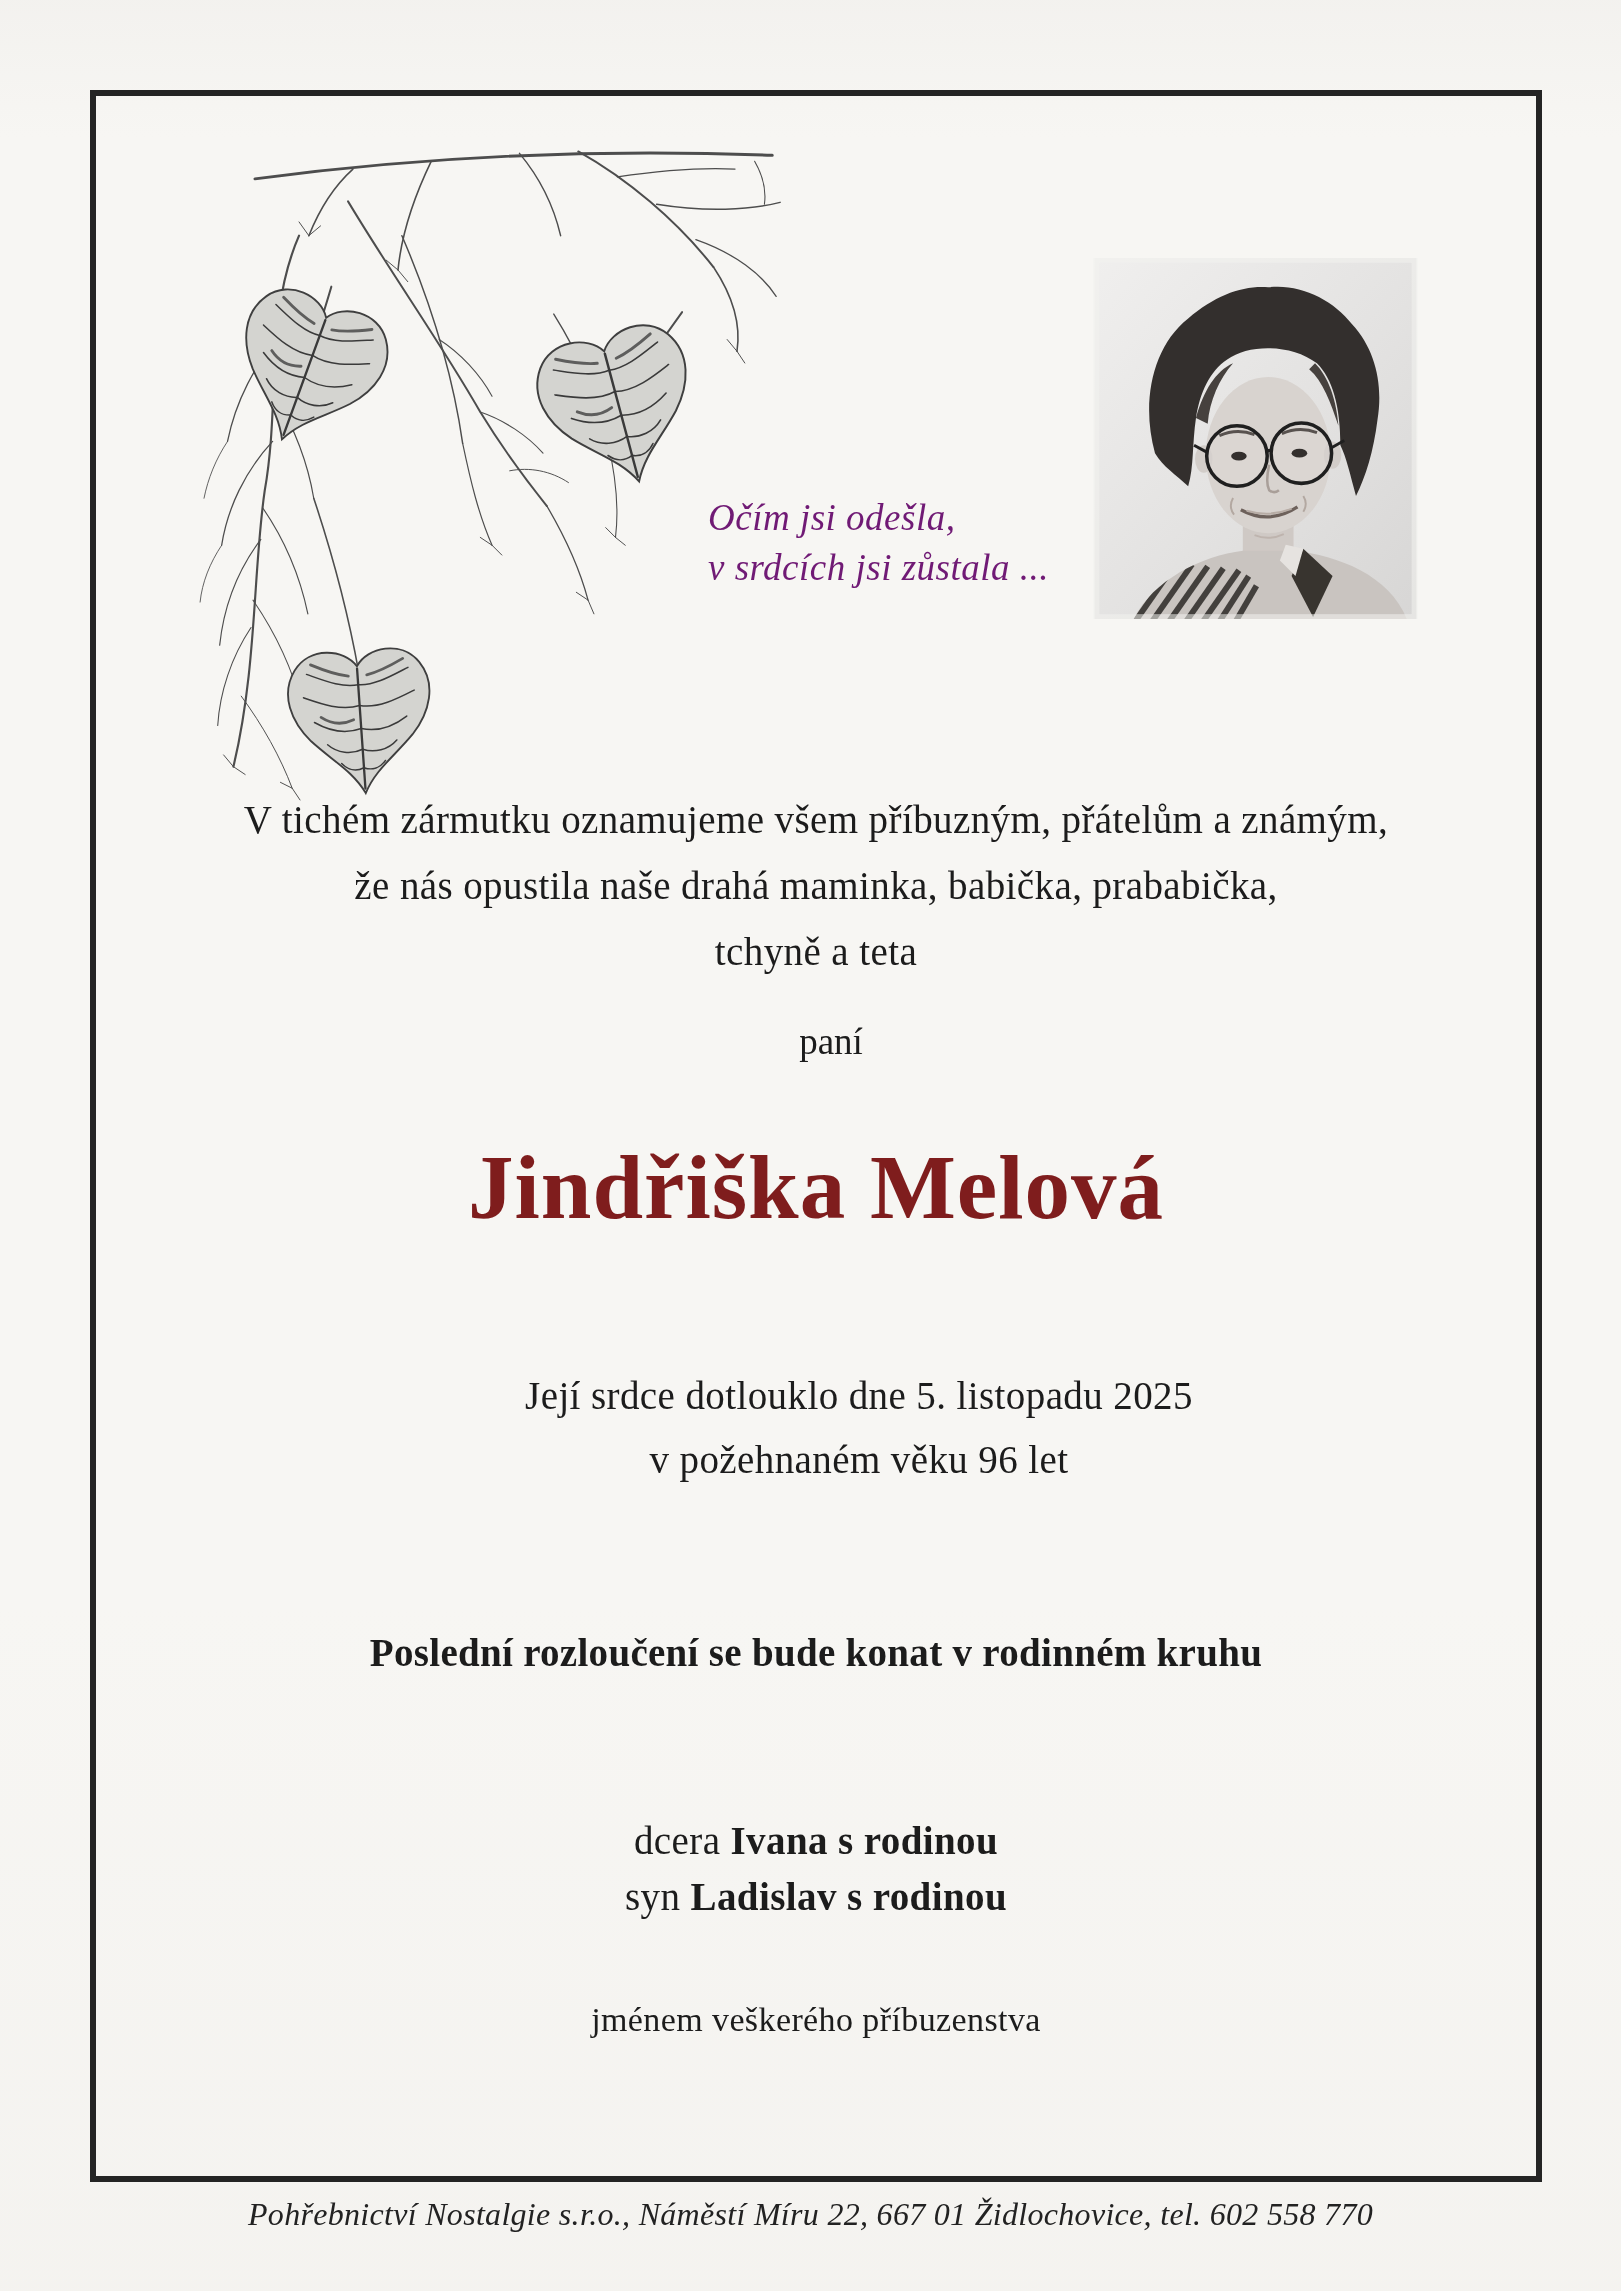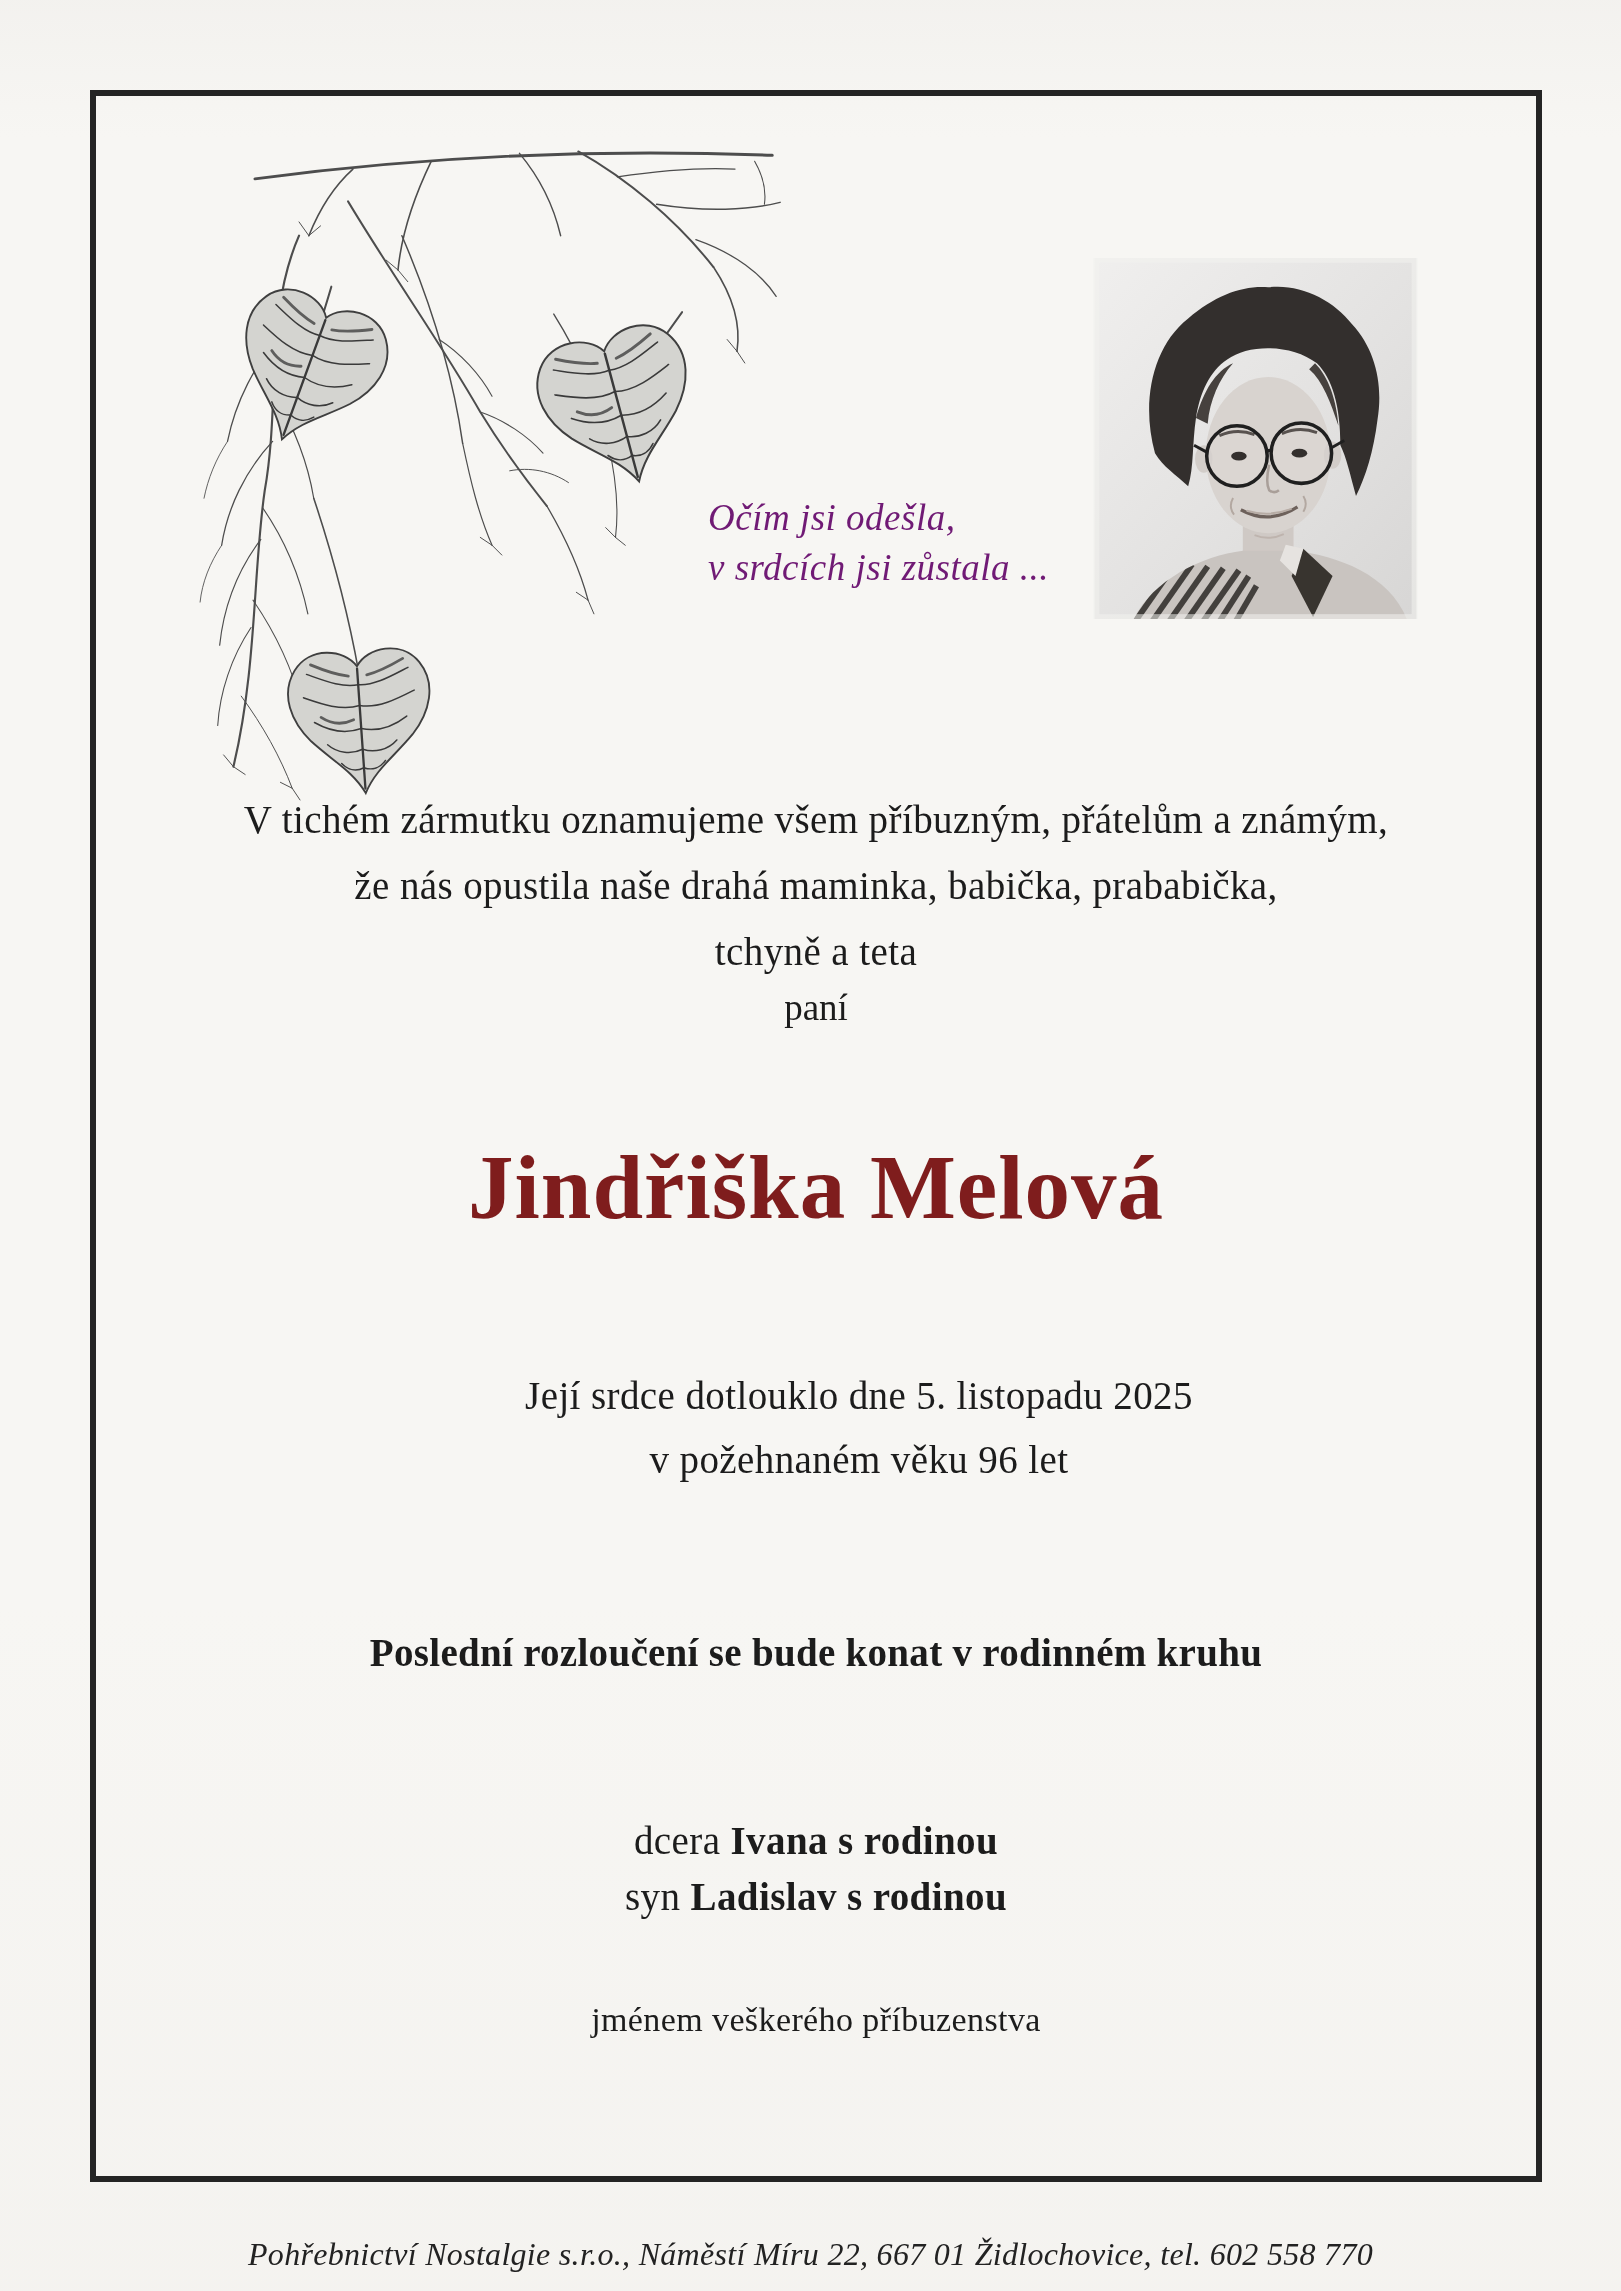--- a/index.html
+++ b/index.html
@@ -36,21 +36,21 @@
   .portrait {
     position: absolute;
     left: 1093px; top: 258px; width: 325px; height: 361px;
   }
   .center-col {
     position: absolute;
     left: 97px; width: 1438px;
     text-align: center;
   }
   .announcement { top: 787px; font-size: 39px; line-height: 66px; letter-spacing: 0.4px; }
-  .salutation   { top: 986px; font-size: 37px; }
+  .salutation   { top: 1020px; font-size: 37px; padding-left: 15px; }
   .deceased-name {
     top: 1135px;
     font-size: 91px;
     font-weight: bold;
     letter-spacing: 1px;
     color: #7f1d1d;
     font-family: Liberation Serif, serif;
   }
   .death-block  { top: 1364px; font-size: 39px; line-height: 64px; letter-spacing: 0.4px; margin-left: 43px; }
   .farewell     { top: 1630px; font-size: 39px; font-weight: bold; letter-spacing: 0.3px; }
@@ -58,21 +58,20 @@
   .family-block .b { font-weight: bold; }
   .closing      { top: 2001px; font-size: 34px; letter-spacing: 0.4px; }
   .footer {
     position: absolute;
     left: 0; top: 2196px; width: 1621px;
     text-align: center;
     font-style: italic;
     font-size: 32px;
     color: #222;
     letter-spacing: 0.3px;
-    margin-top: 40px;
   }
   
   .scan-tint {
     position: absolute; inset: 0;
     background: linear-gradient(180deg, rgba(235,233,230,0.35) 0%, rgba(255,255,255,0) 6%, rgba(255,255,255,0) 70%, rgba(238,236,232,0.3) 100%);
     pointer-events: none;
   }
 </style>
 </head>
 <body>

